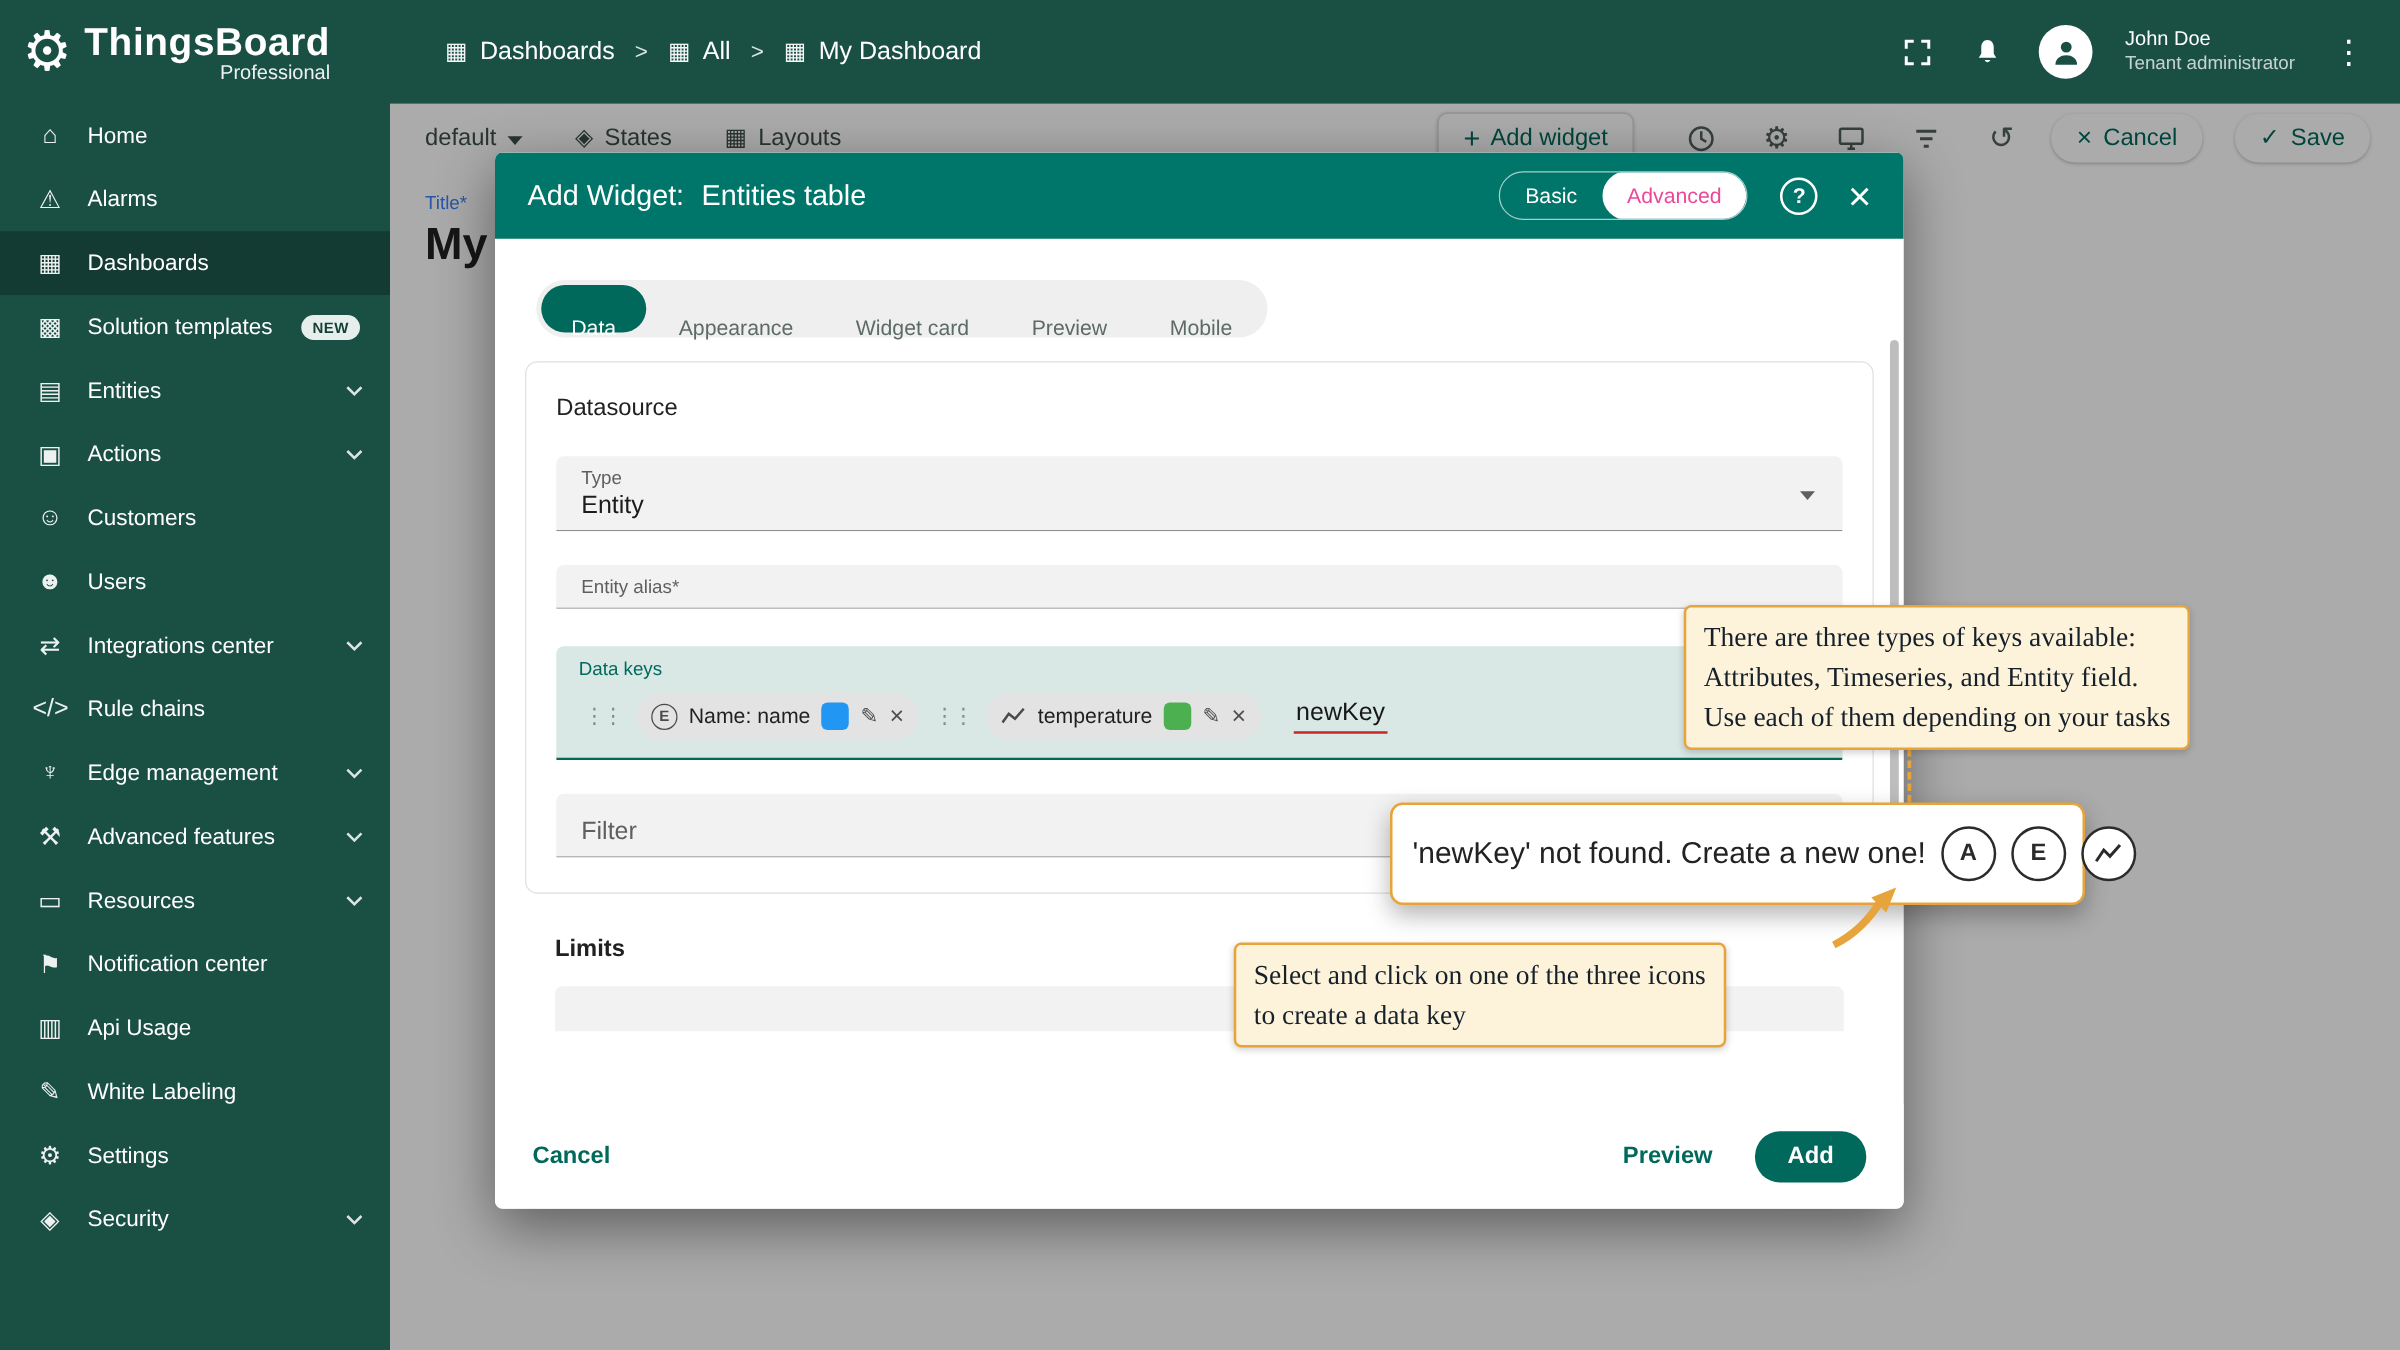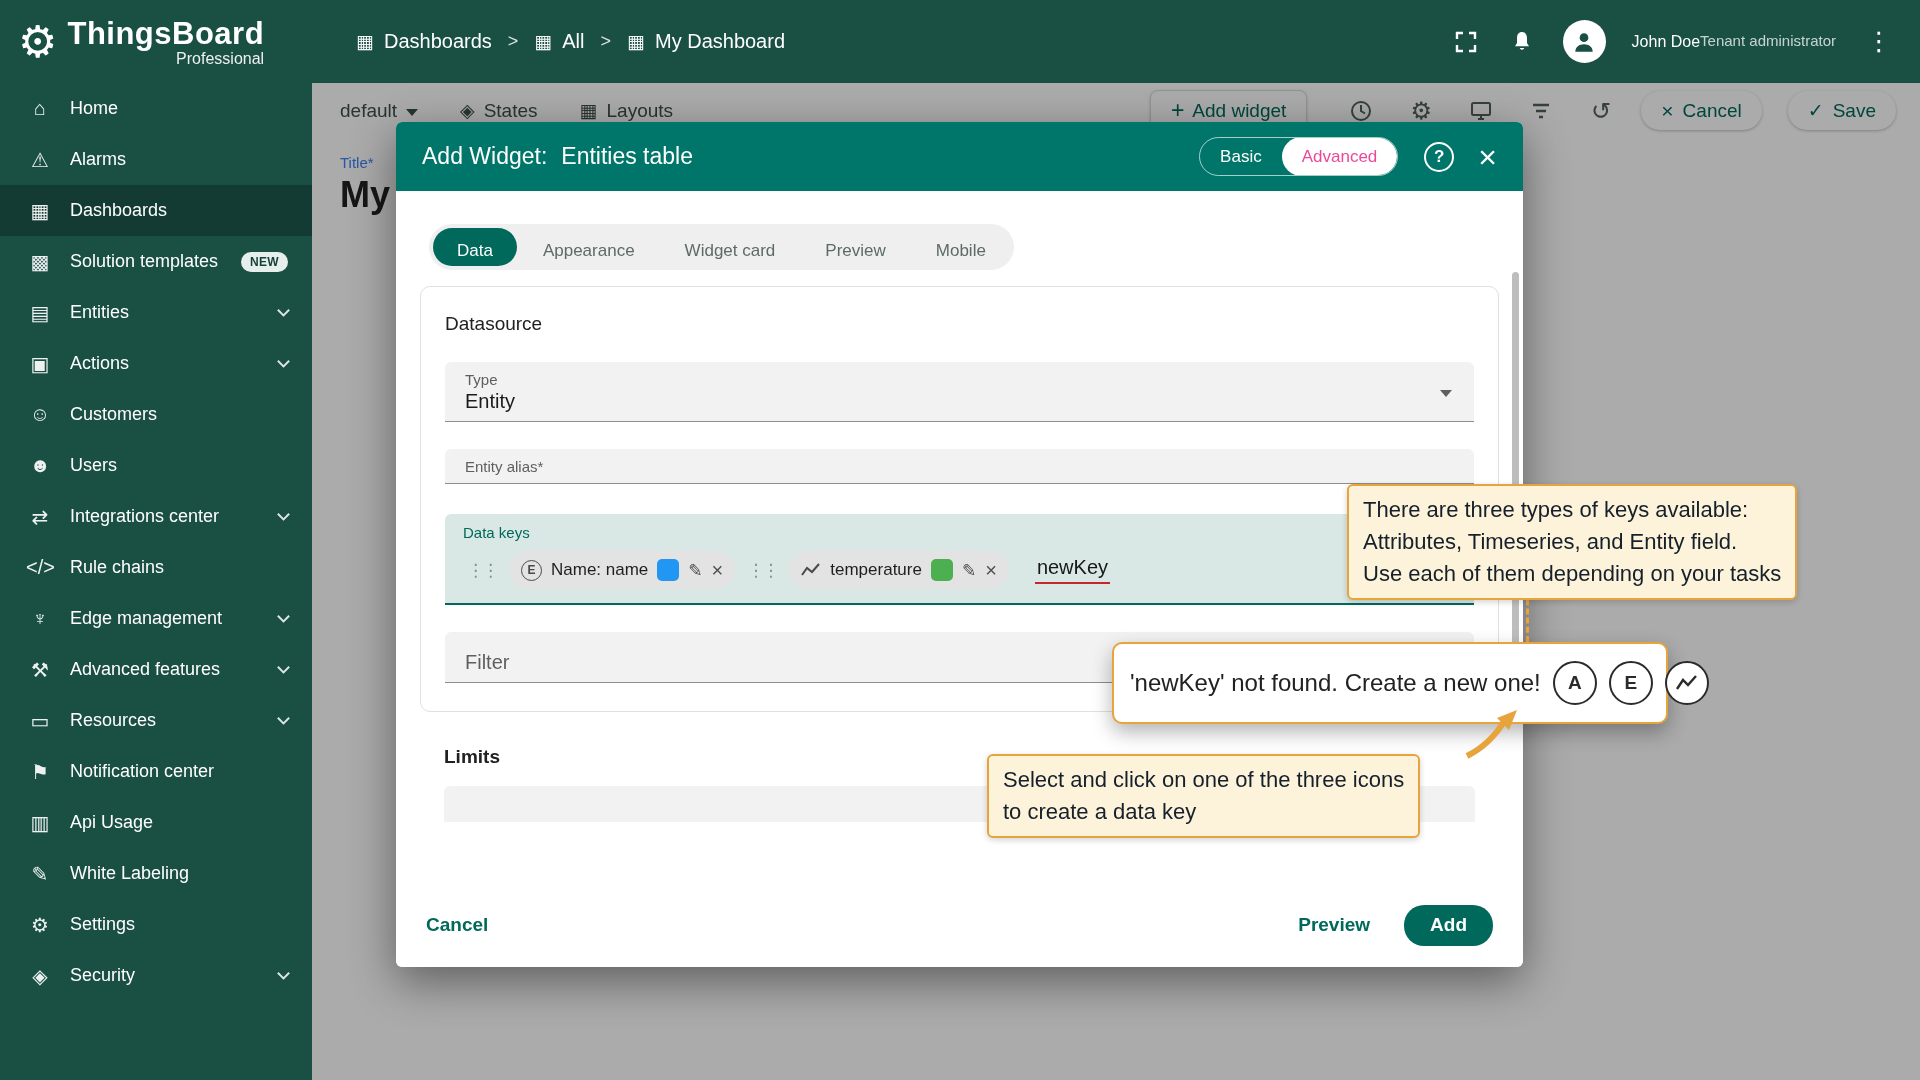--- a/index.html
+++ b/index.html
@@ -23,21 +23,21 @@
 
   
   .topbar { position:absolute; left:312px; top:0; right:0; height:83px; background:#1a4f44; z-index:15; display:flex; align-items:center; padding:0 24px 0 44px; color:#fff; }
   .crumbs { display:flex; align-items:center; gap:16px; font-size:20px; }
   .crumb { display:flex; align-items:center; gap:10px; cursor:pointer; }
   .crumb-ico { font-size:19px; opacity:.95; }
   .crumb-sep { font-size:18px; opacity:.85; }
   .topbar-right { margin-left:auto; display:flex; align-items:center; gap:26px; }
   .tb-iconbtn { width:30px; height:30px; display:flex; align-items:center; justify-content:center; cursor:pointer; }
   .avatar { width:43px; height:43px; border-radius:50%; background:#fff; display:flex; align-items:center; justify-content:center; cursor:pointer; }
-  .user-texts { display:flex; flex-direction:row; line-height:1.25; }
+  .user-texts { display:flex; flex-direction:column; line-height:1.25; }
   .user-name { font-size:16px; }
   .user-role { font-size:15px; color:rgba(255,255,255,.75); }
   .kebab { font-size:26px; color:#fff; cursor:pointer; padding:0 4px; }
 
   
   .toolbar { position:absolute; left:312px; top:83px; right:0; height:55px; background:#fff; z-index:5; display:flex; align-items:center; padding:0 24px 0 28px; color:#3d4f4a; }
   .tool-item { display:flex; align-items:center; gap:9px; font-size:19px; cursor:pointer; margin-right:42px; }
   .caret-down { width:0; height:0; border-left:6px solid transparent; border-right:6px solid transparent; border-top:7px solid #3d4f4a; margin-top:3px; }
   .tool-ico { font-size:19px; }
   .add-widget-btn { margin-left:auto; display:flex; align-items:center; gap:8px; background:#fff; color:#00695c; border:1px solid #d7dedc; box-shadow:0 1px 3px rgba(0,0,0,.2); border-radius:8px; height:42px; padding:0 20px; font-size:19px; cursor:pointer; }
@@ -58,21 +58,21 @@
   .dlg-header { height:69px; background:#00756a; display:flex; align-items:center; padding:0 26px; color:#fff; }
   .dlg-title-prefix { font-size:23px; font-weight:500; }
   .dlg-title-name { font-size:23px; font-weight:400; margin-left:14px; }
   .mode-toggle { margin-left:auto; display:flex; align-items:center; border:1px solid rgba(255,255,255,.65); border-radius:20px; height:39px; overflow:hidden; }
   .mode-basic { padding:0 20px; font-size:17px; color:#fff; line-height:39px; cursor:pointer; }
   .mode-advanced { padding:0 20px; font-size:17px; background:#fff; color:#ec4899; font-weight:500; line-height:39px; border-radius:20px; cursor:pointer; }
   .help-btn { width:30px; height:30px; border:2px solid #fff; border-radius:50%; display:flex; align-items:center; justify-content:center; font-size:17px; font-weight:700; color:#fff; margin-left:26px; cursor:pointer; }
   .close-btn { font-size:32px; color:#fff; margin-left:24px; cursor:pointer; line-height:1; }
 
   .tabs-row { display:inline-flex; align-items:center; margin:33px 0 0 33px; background:#efefef; border-radius:23px; padding:4px; gap:2px; }
-  .tab { height:38px; line-height:38px; padding:4px 24px; font-size:17px; color:#5d6b67; border-radius:19px; cursor:pointer; white-space:nowrap; }
+  .tab { height:38px; line-height:38px; padding:16px 24px; font-size:17px; color:#5d6b67; border-radius:19px; cursor:pointer; white-space:nowrap; }
   .tab.active { background:#00695c; color:#fff; font-weight:500; }
 
   .card { margin:16px 24px 0; border:1px solid #e0e0e0; border-radius:10px; padding:26px 24px 28px; }
   .card-heading { font-size:19px; font-weight:400; color:#212121; }
 
   .field { background:#f2f2f2; border-bottom:1px solid #8d8d8d; border-radius:6px 6px 0 0; padding:9px 20px 8px; margin-top:27px; position:relative; cursor:text; }
   .field-label { font-size:15px; color:#5f5f5f; }
   .field-value { font-size:20px; color:#1c1c1c; margin-top:2px; }
   .field-value.placeholder { color:#5f5f5f; }
   .select-caret { position:absolute; right:22px; top:28px; width:0; height:0; border-left:6px solid transparent; border-right:6px solid transparent; border-top:7px solid #5f5f5f; }
@@ -94,21 +94,21 @@
 
   .dlg-footer { position:absolute; left:0; right:0; bottom:0; height:84px; background:#fff; display:flex; align-items:center; padding:0 30px; border-radius:0 0 6px 6px; }
   .link-btn { color:#00695c; font-size:19px; font-weight:700; cursor:pointer; }
   .footer-spacer { flex:1; }
   .preview-btn { margin-right:34px; }
   .add-btn { background:#00695c; color:#fff; font-size:19px; font-weight:600; border-radius:20px; height:41px; padding:0 26px; display:flex; align-items:center; cursor:pointer; }
 
   .dlg-scrollbar { position:absolute; right:4px; top:150px; width:7px; height:380px; background:#bdbdbd; border-radius:4px; cursor:pointer; }
 
   
-  .callout { position:absolute; background:#fdf2da; border:2px solid #e7a33c; border-radius:6px; padding:8px 14px; z-index:40; color:#15202b; box-shadow:0 2px 6px rgba(0,0,0,.18); }
+  .callout { position:absolute; background:#fdf2da; border:2px solid #e7a33c; border-radius:6px; padding:8px 14px; z-index:40; color:#15202b; box-shadow:0 2px 6px rgba(0,0,0,.18);font-family:Liberation Serif, serif; }
   .callout-line { font-size:22px; line-height:32px; white-space:nowrap; }
   .callout-keys { left:1347px; top:484px; }
   .callout-select { left:987px; top:754px; }
   .dashed-connector { position:absolute; left:1526px; top:590px; height:52px; width:0; border-left:3px dashed #e7a33c; z-index:35; }
   .notfound-popup { position:absolute; left:1112px; top:642px; width:556px; height:82px; background:#fff; border:2px solid #e7a33c; border-radius:10px; box-shadow:0 8px 20px rgba(0,0,0,.3); display:flex; align-items:center; padding:0 16px; gap:12px; z-index:40; }
   .notfound-text { font-size:24px; color:#222; white-space:nowrap; }
   .key-type-circle { width:44px; height:44px; border:2.5px solid #2b2b2b; border-radius:50%; display:flex; align-items:center; justify-content:center; font-size:19px; font-weight:700; color:#2b2b2b; cursor:pointer; flex:none; background:#fff; }
   .arrow-svg { position:absolute; left:1455px; top:708px; z-index:41; }
 </style>
 </head>

